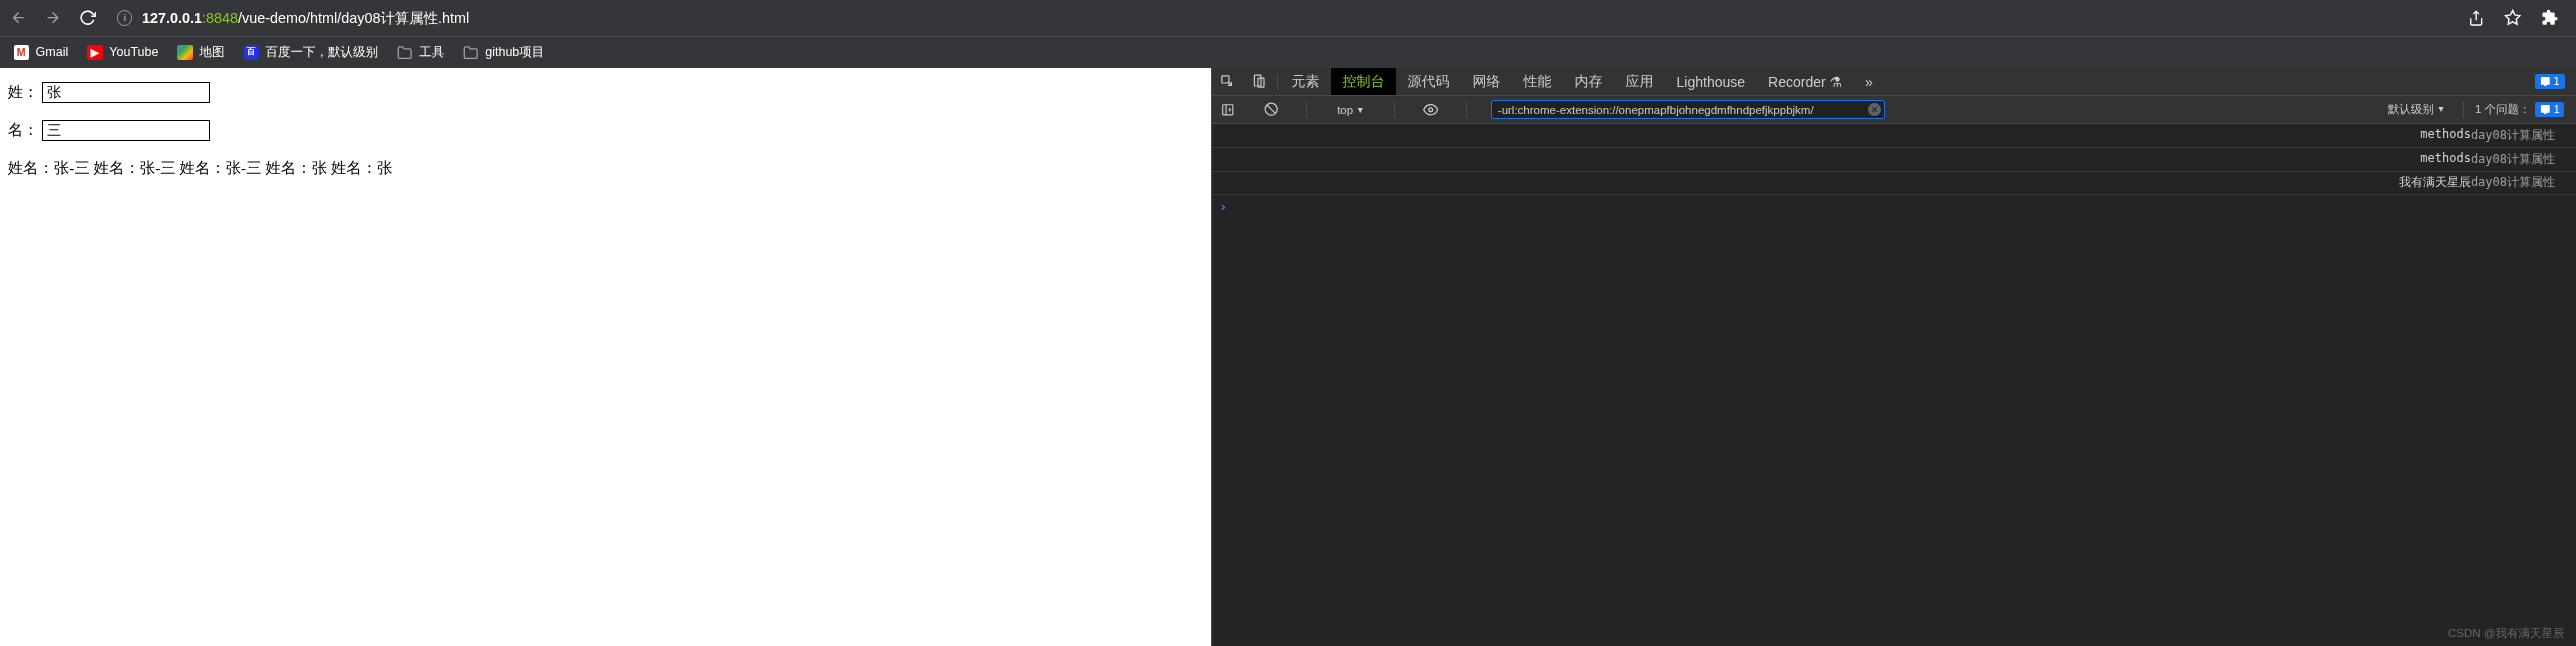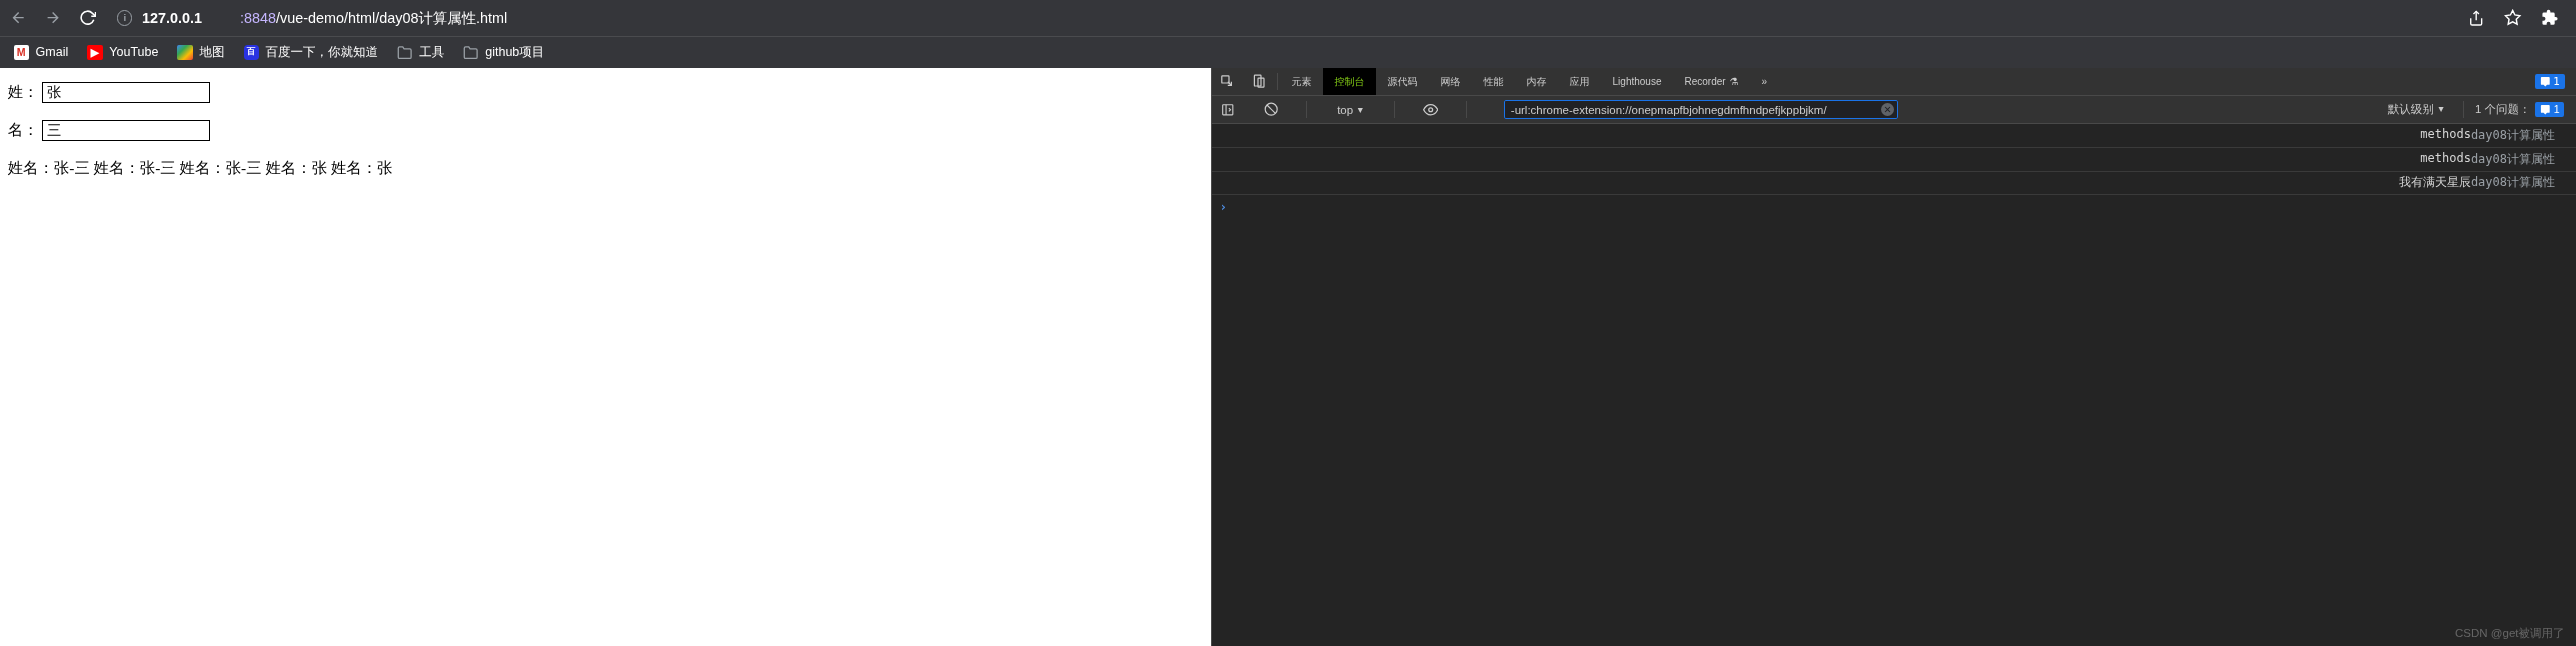--- a/index.html
+++ b/index.html
@@ -7,21 +7,21 @@
     
     
     .browser-chrome { background: #35363a; height: 36px; display: flex; align-items: center; padding: 0 9.6px; color: #fff; }
     .nav-btns { display: flex; gap: 17.3px; align-items: center; }
     .nav-btn { width: 17.3px; height: 17.3px; color: #9aa0a6; cursor: pointer; display:flex; align-items:center; justify-content:center; }
     .reload-btn { color: #fff; }
     .addr-bar { display: flex; align-items: center; margin-left: 21px; gap: 9.6px; flex: 1; }
     .info-icon { width: 15.4px; height: 15.4px; border: 1.4px solid #9aa0a6; border-radius: 50%; display: flex; align-items: center; justify-content: center; font-size: 9.6px; color: #9aa0a6; font-weight: bold; }
     .url-text { font-size: 14.4px; color: #fff; }
     .url-host { color: #fff; font-weight: bold; }
-    .url-port { color: #c4b5fd; margin-left: 38px; }
+    .url-port { color: #84cc16; }
     .url-path { color: #fff; }
     .chrome-right { display: flex; gap: 17.3px; align-items: center; padding-right: 7.7px; }
     .chrome-icon-btn { width: 19px; height: 19px; color: #fff; cursor:pointer; display:flex; align-items:center; justify-content:center; }
     
     
     .bookmarks-bar { background: #35363a; height: 32px; display: flex; align-items: center; padding: 0 13.5px; gap: 19px; border-top: 1px solid #4a4b4e; }
     .bookmark { display: flex; align-items: center; gap: 6.7px; color: #fff; font-size: 12.5px; cursor: pointer; }
     .bm-icon { width: 15.4px; height: 15.4px; display: flex; align-items: center; justify-content: center; border-radius: 1.9px; font-size: 10.6px; font-weight: bold; }
     .gmail-icon { background: #fff; color: #d93025; }
     .yt-icon { background: #ff0000; color: #fff; }
@@ -35,29 +35,29 @@
     .form-row { margin-bottom: 17.3px; display: flex; align-items: center; gap: 3.8px; }
     .form-label { font-size: 15.4px; }
     .text-input { border: 1.9px solid #000; padding: 1px 3.8px; font-size: 14.4px; width: 168px; height: 21px; font-family: inherit; }
     .output-row { font-size: 15.4px; }
     
     
     .devtools { flex: 1; background: #242424; color: #ccc; font-family: Menlo, Consolas, monospace; font-size: 11.5px; display: flex; flex-direction: column; border-left: 1.9px solid #4a4a4a; position:relative; }
     .dt-tabs { display: flex; align-items: center; height: 28px; background: #333; border-bottom: 1px solid #494949; }
     .dt-tab-icon { padding: 0 8.7px; color: #ccc; cursor: pointer; display:flex; align-items:center; height:100%; }
     .dt-divider-v { width: 1px; height: 17.3px; background: #494949; margin: 0 1.9px; }
-    .dt-tab { padding: 0 11.5px; height: 100%; display: flex; align-items: center; cursor: pointer; color: #ccc; font-size: 10px; font-family: -apple-system, sans-serif; }
+    .dt-tab { padding: 0 11.5px; height: 100%; display: flex; align-items: center; cursor: pointer; color: #ccc; font-size: 14px; font-family: -apple-system, sans-serif; }
     .dt-tab.active { background: #000; color: #84cc16; }
     .dt-tab-right { margin-left: auto; display: flex; align-items: center; gap: 11.5px; padding-right: 11.5px; }
     .issue-badge { background: #1a73e8; color: #fff; border-radius: 1.9px; padding: 0 4.8px; font-size: 10.6px; display: flex; align-items: center; gap: 2.9px; height: 15.4px; }
     
     .dt-toolbar { display: flex; align-items: center; height: 28px; background: #333; border-bottom: 1px solid #494949; padding: 0 5.8px; gap: 22px; font-family: -apple-system, sans-serif; font-size: 11.5px; }
     .dt-tool-btn { padding: 0 3.8px; color: #ccc; cursor: pointer; display:flex; align-items:center; }
     .dt-tool-sel { padding: 0 5.8px; color: #ccc; cursor: pointer; display:flex; align-items:center; gap:2.9px; }
-    .dt-filter-input { background: #202124; border: 1px solid #1a73e8; color: #ccc; padding: 1px 5.8px; font-size: 11.5px; width: 394px; height: 19px; border-radius: 1.9px; font-family: inherit; position:relative;margin-left:13px; }
+    .dt-filter-input { background: #202124; border: 1px solid #1a73e8; color: #ccc; padding: 1px 5.8px; font-size: 11.5px; width: 394px; height: 19px; border-radius: 1.9px; font-family: inherit; position:relative; }
     .dt-filter-wrap { position: relative; display:flex; align-items:center; }
     .dt-filter-clear { position: absolute; right: 3.8px; width: 13.5px; height: 13.5px; background: #5f6368; border-radius: 50%; display: flex; align-items: center; justify-content: center; color: #202124; cursor: pointer; font-size: 9.6px; }
     .dt-toolbar-right { margin-left: auto; display: flex; gap: 9.6px; padding-right: 5.8px; }
     .issue-count { display:flex; align-items:center; gap:4.8px; }
     
     .console-log { flex: 1; overflow: auto; }
     .log-row { display: flex; justify-content: flex-end; padding: 2.9px 21px 2.9px 17.3px; border-bottom: 1px solid #3a3a3a; font-size: 12px; }
     .log-msg { color: #d5d5d5; }
     .log-src { color: #9aa0a6; cursor: pointer; }
     .prompt-row { padding: 3.8px 7.7px; display: flex; align-items: center; }
@@ -124,21 +124,21 @@
   <div class="bookmark">
     <div class="bm-icon yt-icon">▶</div>
     <span>YouTube</span>
   </div>
   <div class="bookmark">
     <div class="bm-icon maps-icon"></div>
     <span>地图</span>
   </div>
   <div class="bookmark">
     <div class="bm-icon baidu-icon">百</div>
-    <span>百度一下，你就知道</span>
+    <span>百度一下，默认级别</span>
   </div>
   <div class="bookmark">
     <div class="folder-icon">
       <svg width="15.4" height="15.4" viewBox="0 0 24 24" fill="none" stroke="currentColor" stroke-width="2">
           <path d="M22 19a2 2 0 0 1-2 2H4a2 2 0 0 1-2-2V5a2 2 0 0 1 2-2h5l2 3h9a2 2 0 0 1 2 2z"></path>
         </svg>
     </div>
     <span>工具</span>
   </div>
   <div class="bookmark">
@@ -282,16 +282,16 @@
       </div>
       <div class="log-row">
         <span class="log-msg">我有满天星辰</span>
         <span class="log-src">day08计算属性</span>
       </div>
       <div class="prompt-row">
         <span class="prompt-caret">›</span>
       </div>
     </div>
 
-    <div class="watermark">CSDN @get被调用了</div>
+    <div class="watermark">CSDN @我有满天星辰</div>
   </div>
 </div>
 
 
 </body></html>

